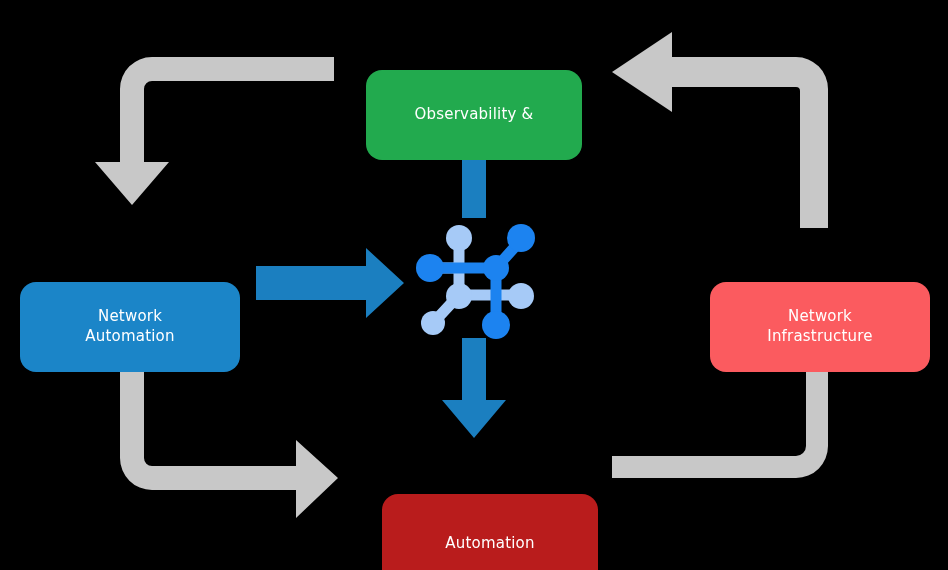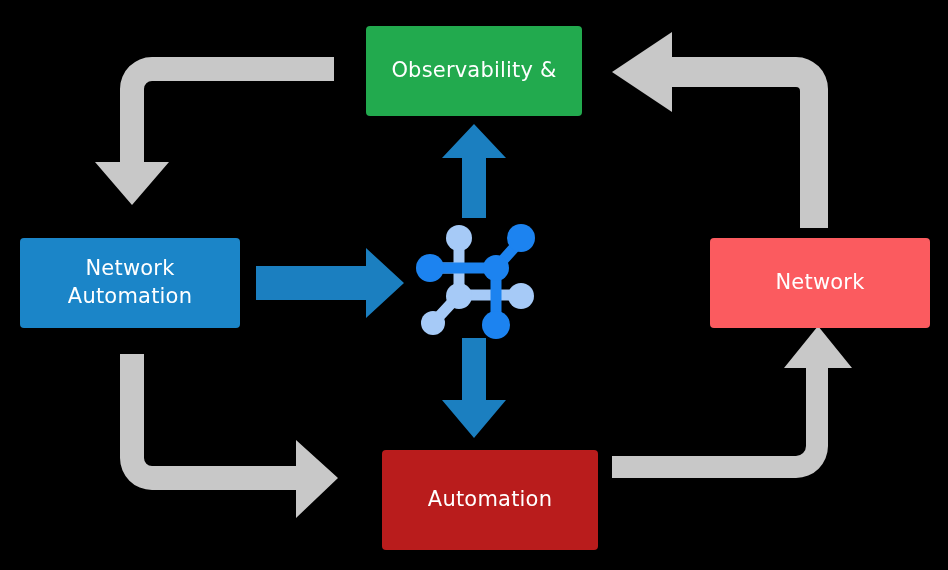--- a/index.html
+++ b/index.html
@@ -7,29 +7,30 @@
     font-family:"DejaVu Sans","Liberation Sans",sans-serif;
     width:948px;height:570px;overflow:hidden;
   }
   #stage{position:relative;width:948px;height:570px;background:#000000;}
   svg#canvas{position:absolute;left:0;top:0;width:948px;height:570px;display:block;}
 
   .node-box{
     position:absolute;
     display:flex;align-items:center;justify-content:center;
     text-align:center;
-    border-radius:4px;
+    border-radius:16px;
     color:#ffffff;
-    font-size:21px;
+    font-size:15px;
     line-height:1.32;
     font-weight:400;
     letter-spacing:.2px;
     box-sizing:border-box;
     padding:4px 8px;
     user-select:none;
+    margin-top:44px;
   }
   .node-box span{display:block;}
 </style>
 </head>
 <body>
 
 <div id="stage">
 
   <svg id="canvas" viewBox="0 0 948 570" xmlns="http://www.w3.org/2000/svg">
 
@@ -101,20 +102,21 @@
   <div class="node-box" style="left:20px;top:238px;width:220px;height:90px;background:#1b85c8;">
     <div>
       <span>Network</span>
       <span>Automation</span>
     </div>
   </div>
 
   <div class="node-box" style="left:710px;top:238px;width:220px;height:90px;background:#fb5b5f;">
     <div>
       <span>Network</span>
+      <span>Infrastructure</span>
     </div>
   </div>
 
   <div class="node-box" style="left:382px;top:450px;width:216px;height:100px;background:#b91c1c;">
     <div>
       <span>Automation</span>
     </div>
   </div>
 
 </div>

